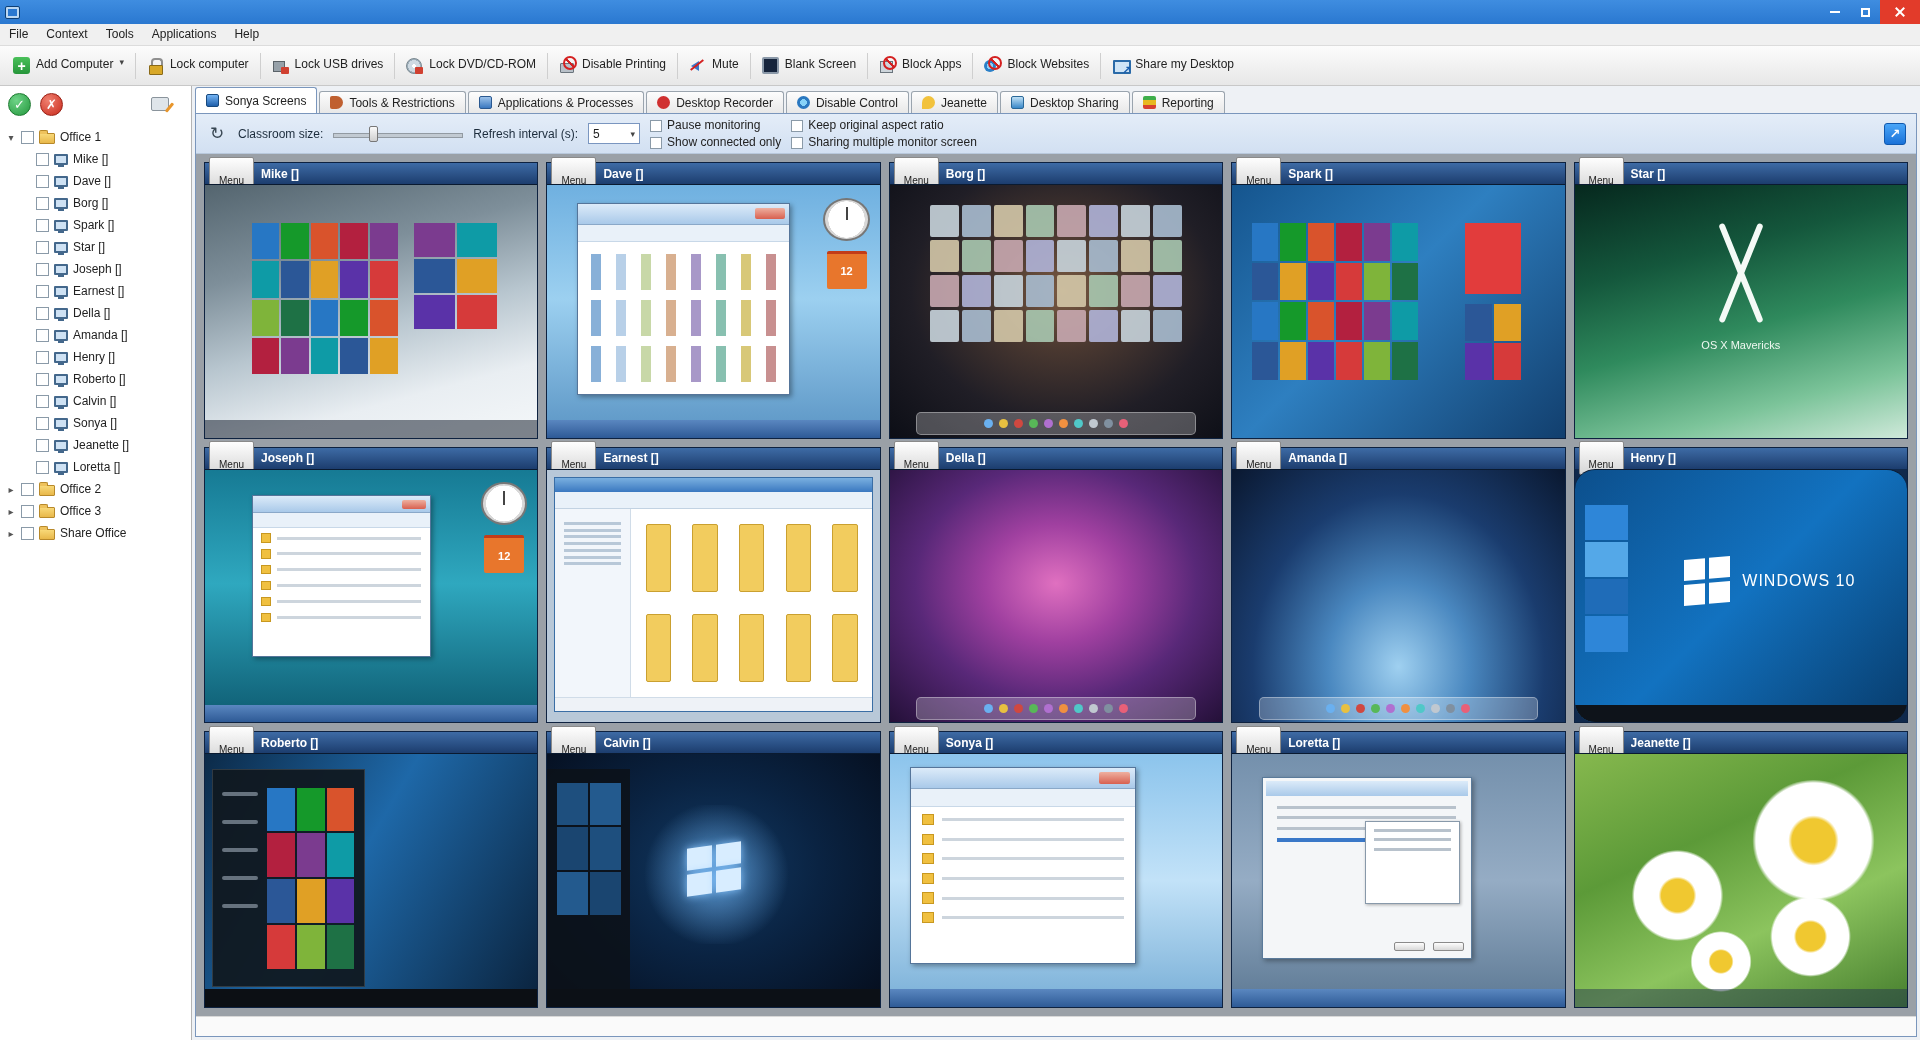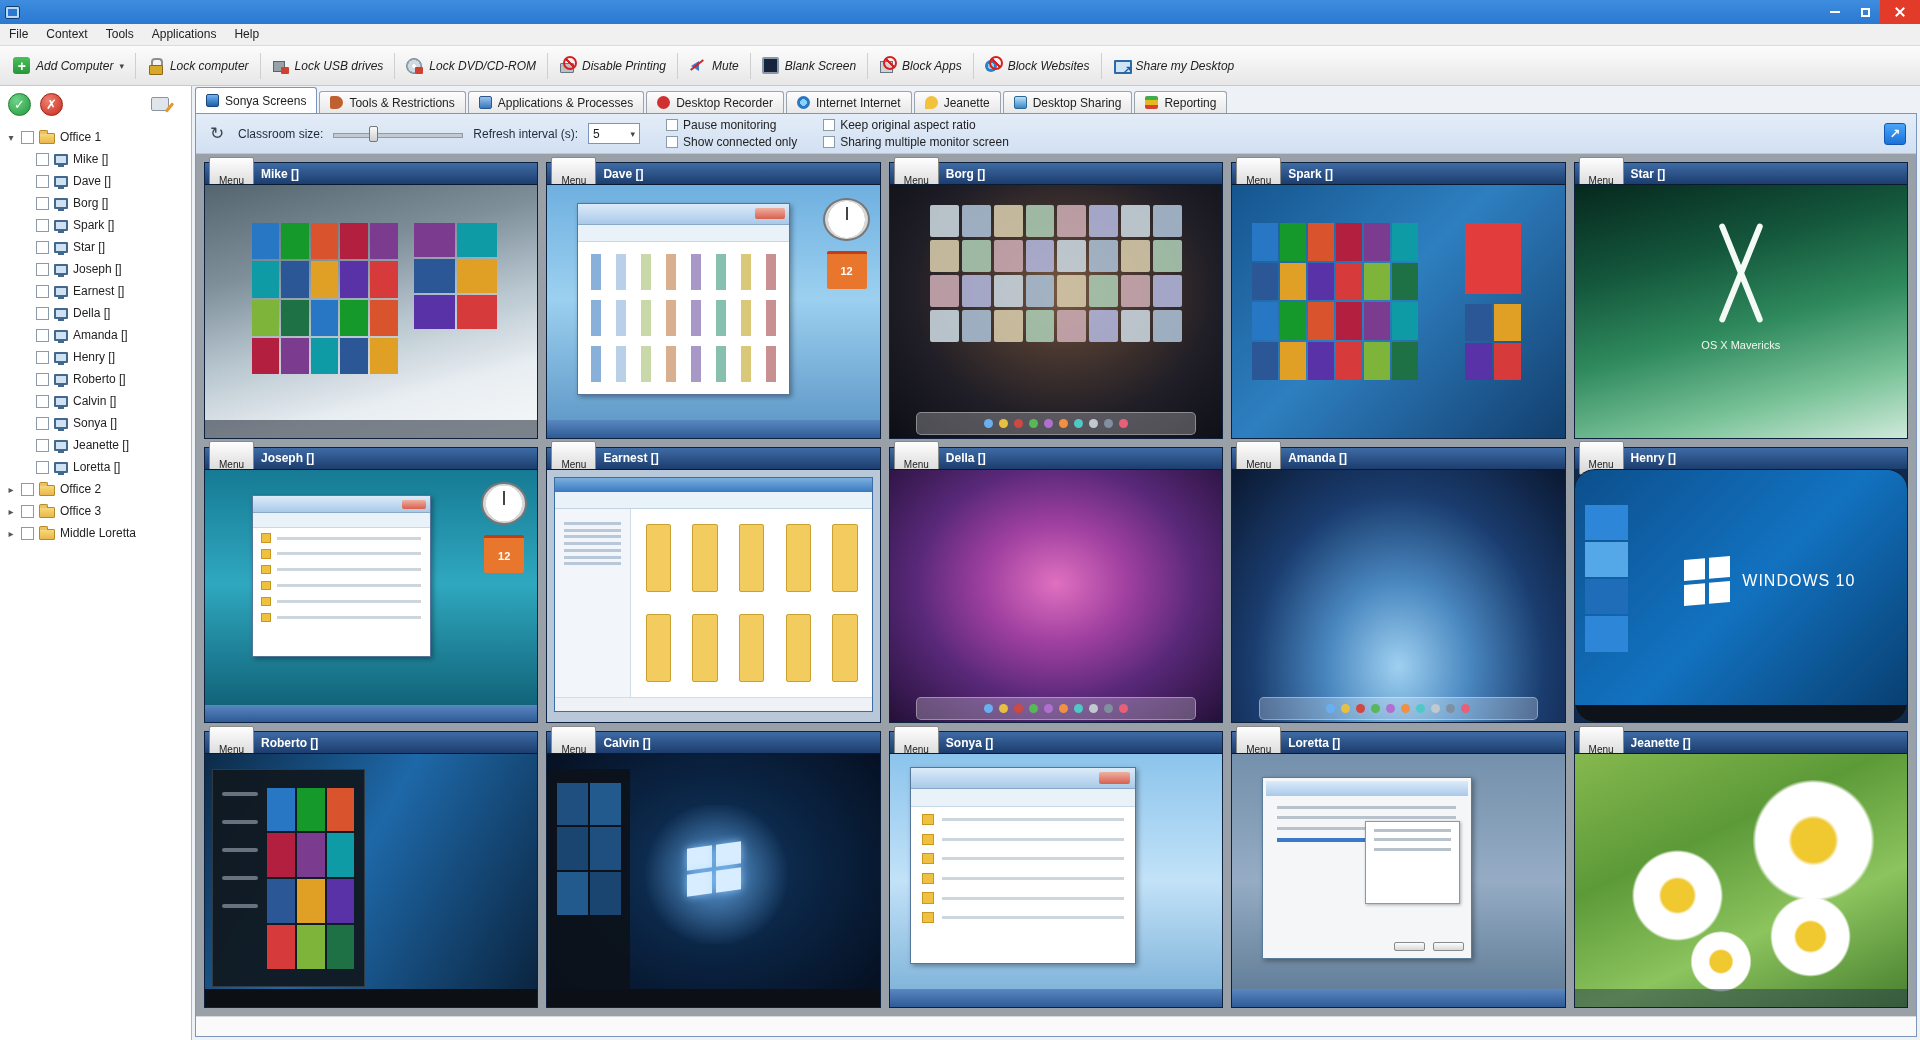--- a/index.html
+++ b/index.html
@@ -19,21 +19,21 @@
   .g-max { width:9px; height:9px; border:2px solid #fff; display:block; }
   .g-x1,.g-x2 { position:absolute; width:12px; height:2px; background:#fff; }
   .g-x1 { transform:rotate(45deg);} .g-x2 { transform:rotate(-45deg);}
 
   
   .menubar { height:22px; background:#f0f0f0; border-bottom:1px solid #dcdcdc; display:flex; align-items:stretch; flex:none; }
   .mitem { padding:0 9px; line-height:21px; cursor:default; }
 
   
   .toolbar { height:40px; background:linear-gradient(#fcfcfc,#e7e7e7); border-bottom:1px solid #c8c8c8; display:flex; align-items:center; padding:0 4px; flex:none; }
-  .tool { display:flex; align-items:center; gap:6px; padding:5px 9px; border-radius:3px; cursor:default;font-style:italic; }
+  .tool { display:flex; align-items:flex-start; gap:6px; padding:5px 9px; border-radius:3px; cursor:default; }
   .tsep { width:1px; height:26px; background:#cfcfcf; margin:0 2px; flex:none; }
   .caret { font-size:9px; color:#444; }
 
   .icn { width:17px; height:17px; position:relative; flex:none; }
   .i-add-computer { background:linear-gradient(#4ac05a,#26963a); border-radius:3px; }
   .i-add-computer::after { content:'+'; position:absolute; inset:0; display:flex; align-items:center; justify-content:center; color:#fff; font-weight:bold; font-size:14px; }
   .i-lock::before { content:''; position:absolute; left:4px; top:1px; width:8px; height:9px; border:2px solid #8f8f8f; border-bottom:none; border-radius:4px 4px 0 0; }
   .i-lock::after { content:''; position:absolute; left:2px; top:8px; width:12px; height:8px; background:#d8a828; border:1px solid #8a6a18; border-radius:1px; }
   .i-usb-lock::before { content:''; position:absolute; left:1px; top:4px; width:10px; height:9px; background:#97a1a9; border:1px solid #5a6268; }
   .i-usb-lock::after { content:''; position:absolute; right:0; bottom:0; width:8px; height:7px; background:#d04030; border-radius:1px; }
@@ -89,21 +89,21 @@
   
   .controls { height:40px; flex:none; background:linear-gradient(#e4edf8,#d2e0f2); border-bottom:1px solid #b8c8dc; display:flex; align-items:center; gap:10px; padding:0 10px; }
   .refresh-ic { font-size:17px; color:#3a4854; width:22px; text-align:center; }
   .lbl { color:#1c2c3c; }
   .slider { width:130px; height:18px; position:relative; }
   .slider::before { content:''; position:absolute; left:0; right:0; top:8px; height:3px; background:#c2cad2; border:1px solid #929aa2; }
   .slider .thumb { position:absolute; left:36px; top:1px; width:9px; height:16px; background:linear-gradient(#fafafa,#cfcfcf); border:1px solid #777; border-radius:2px; }
   .select { width:52px; height:21px; background:#fff; border:1px solid #7a96c0; display:flex; align-items:center; padding:0 4px; gap:4px; }
   .select .val { flex:1; }
   .cbcol { display:flex; flex-direction:column; justify-content:center; gap:3px; }
-  .cbrow { display:flex; align-items:center; gap:5px;margin-left:16px; }
+  .cbrow { display:flex; align-items:flex-end; gap:5px; }
   .cbrow .cb { width:12px; height:12px; }
   .spacer { flex:1; }
   .expand-ic { width:22px; height:22px; background:linear-gradient(#4aa6f8,#1a72d8); border:1px solid #1059ae; border-radius:3px; color:#fff; font-weight:bold; display:flex; align-items:center; justify-content:center; font-size:13px; }
 
   
   .grid { flex:1; min-height:0; background:#9aa0a7; padding:8px; display:grid; grid-template-columns:repeat(5,1fr); grid-template-rows:repeat(3,1fr); gap:8px; }
   .tile { display:flex; flex-direction:column; border:1px solid #0e2240; background:#10294c; min-height:0; }
   .tile-head { height:21px; flex:none; background:linear-gradient(#3e6ba5,#1c3d6e); display:flex; align-items:center; gap:7px; padding:0 4px; }
   .menu-btn { height:15px; padding:16px 9px; font-size:10px; line-height:13px; color:#222; background:linear-gradient(#fefefe,#d6d6d6); border:1px solid #8a8a8a; border-radius:2px; font-family:inherit; }
   .tile-name { color:#fff; font-weight:bold; font-size:12px; white-space:nowrap; overflow:hidden; }
@@ -357,21 +357,21 @@
           <div class="trow group">
             <div class="exp">▸</div>
             <div class="cb"></div>
             <div class="folder"></div>
             <div class="tlabel">Office 3</div>
           </div>
           <div class="trow group">
             <div class="exp">▸</div>
             <div class="cb"></div>
             <div class="folder"></div>
-            <div class="tlabel">Middle Loretta</div>
+            <div class="tlabel">Share Office</div>
           </div>
         </div>
     </div>
 
     <div class="main">
       <div class="tabsbar" id="tabs">
           <div class="tab active">
             <div class="ti ti0"></div>
             <div>Sonya Screens</div>
           </div>
@@ -382,21 +382,21 @@
           <div class="tab">
             <div class="ti ti2"></div>
             <div>Applications &amp; Processes</div>
           </div>
           <div class="tab">
             <div class="ti ti3"></div>
             <div>Desktop Recorder</div>
           </div>
           <div class="tab">
             <div class="ti ti4"></div>
-            <div>Internet Internet</div>
+            <div>Disable Control</div>
           </div>
           <div class="tab">
             <div class="ti ti5"></div>
             <div>Jeanette</div>
           </div>
           <div class="tab">
             <div class="ti ti6"></div>
             <div>Desktop Sharing</div>
           </div>
           <div class="tab">

